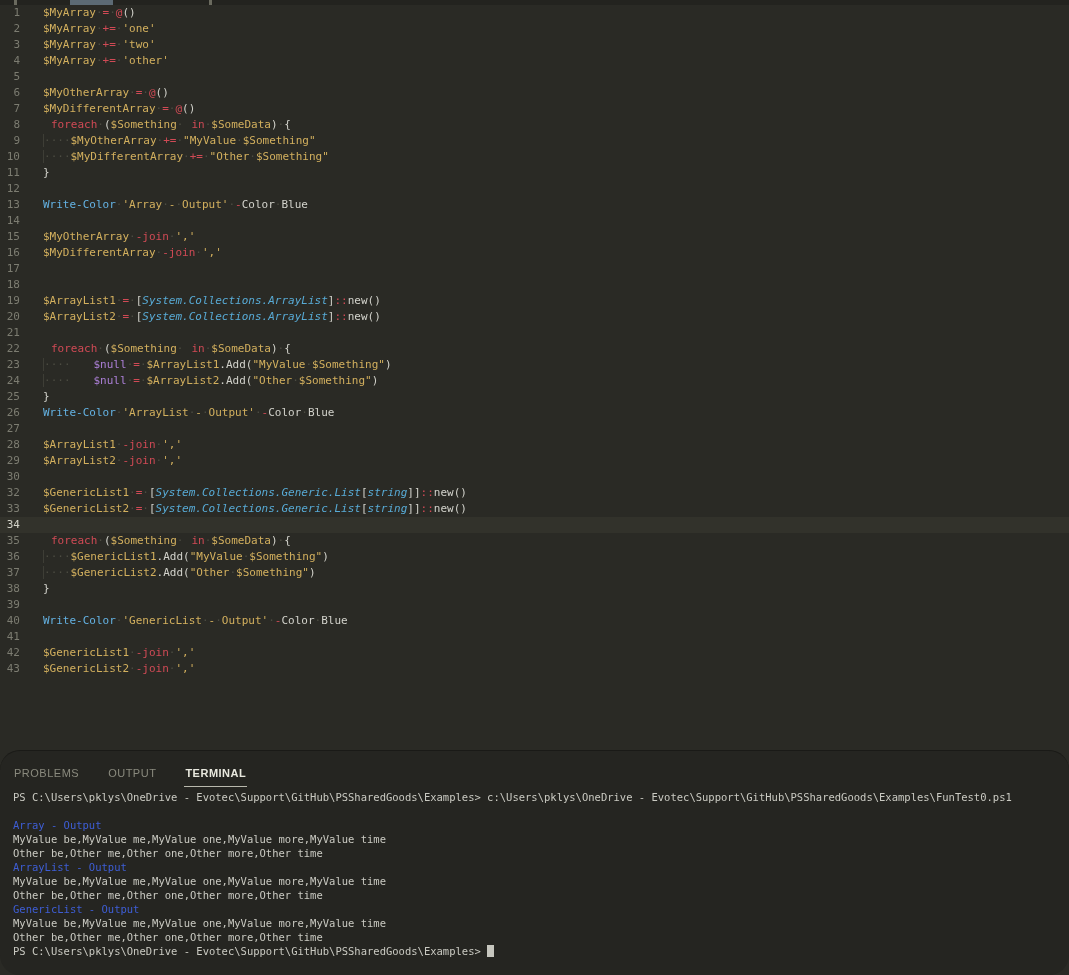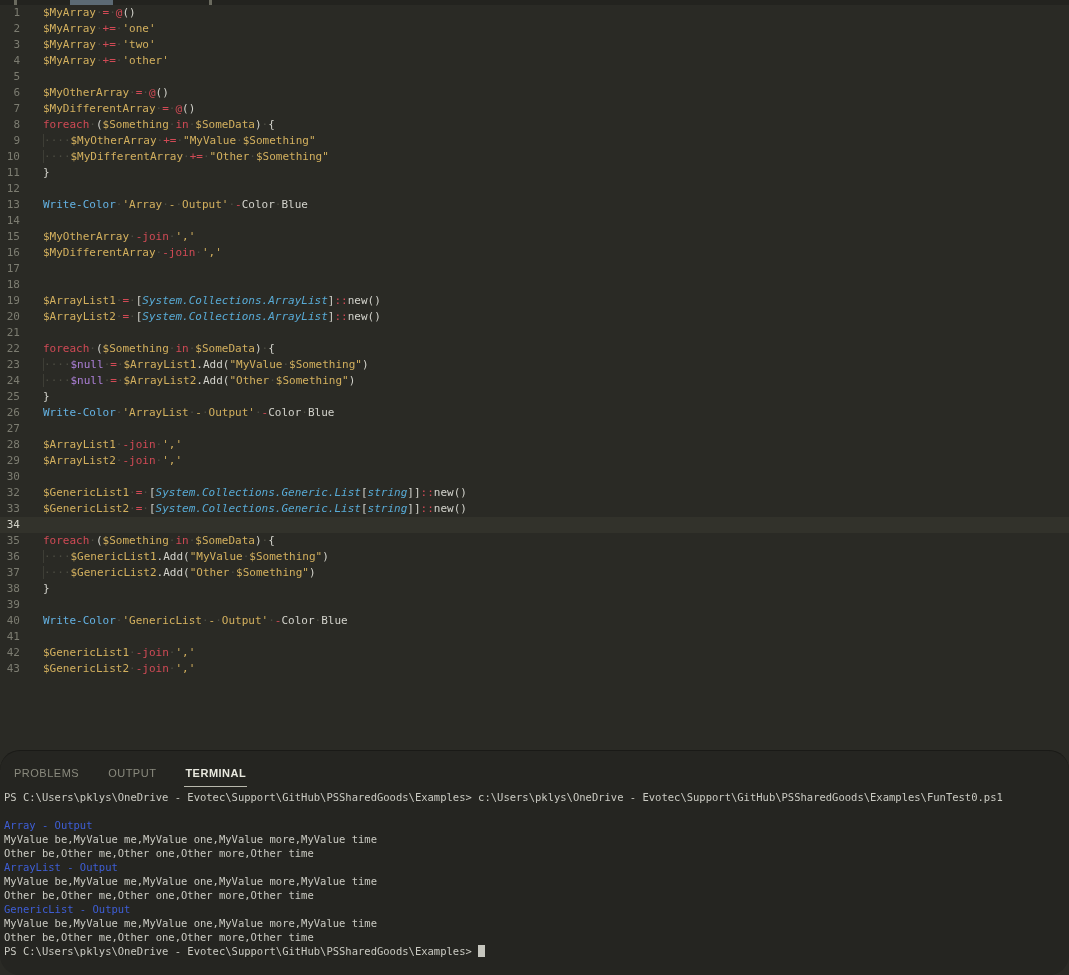--- a/index.html
+++ b/index.html
@@ -18,41 +18,41 @@
 
   
   .editor { position:absolute; top:5px; left:0; right:0; height:745px; }
   .line { display:flex; height:16px; line-height:16px; font-size:11px; white-space:pre; }
   .line.active { background:var(--active_line_bg,#32322b); }
   .ln { flex:none; width:20px; text-align:right; color:var(--gutter,#7c7c71); }
   .line.active .ln { color:var(--gutter_active,#d2d2c8); }
   .code { padding-left:23px; }
   .tk-v { color:var(--variable,#d3b05e); }
   .tk-s { color:var(--string,#d3b05e);text-align:right; }
-  .tk-k { color:var(--keyword,#d04a55); }
+  .tk-k { color:var(--keyword,#d04a55);margin-left:8px; }
   .tk-o { color:var(--operator,#d04a55); }
-  .tk-u { color:var(--null_var,#ab7fd6); }
+  .tk-u { color:var(--null_var,#ab7fd6);margin-left:23px; }
   .tk-t { color:var(--type,#58abd6); font-style:italic; }
   .tk-f { color:var(--cmdlet,#64b2e3); }
   .tk-w { color:var(--plain,#d2d2cb); }
   .tk-i { border-left:1px solid #3e3e36; }
   .dot  { color:var(--whitespace_dot,#4c4c42); }
 
   
   .panel { position:absolute; top:750px; left:0; right:0; bottom:0;
            background:var(--panel_bg,#252521); border-top:1px solid #1a1a17;border-radius:20px; }
   .tab-bar { display:flex; align-items:flex-end; gap:27px; padding:0 0 0 13px; height:36px;
              font-family:"Liberation Sans","DejaVu Sans",sans-serif; }
   .tab { font-size:11px; letter-spacing:0.5px; color:var(--tab_inactive,#8a8a7e);
          padding:6px 1px 7px; border-bottom:1px solid transparent; cursor:default; }
   .tab.active { color:var(--tab_active,#e8e8de); border-bottom-color:#b9b9ad;font-weight:bold; }
 
   .terminal { padding:3px 0 0 4px; font-size:10.5px; line-height:14px;
               color:var(--terminal_text,#cacac2); }
-  .tl { height:14px; white-space:pre; }
+  .tl { height:14px; white-space:pre;margin-left:9px; }
   .tl.blue { color:var(--terminal_blue,#3e5ed6); }
   .cursor { display:inline-block; width:7px; height:12px; vertical-align:-2px;
             background:var(--cursor,#c6c6be); }
 </style>
 </head>
 <body>
 
 <div class="screen">
 
   <div class="top-strip">

